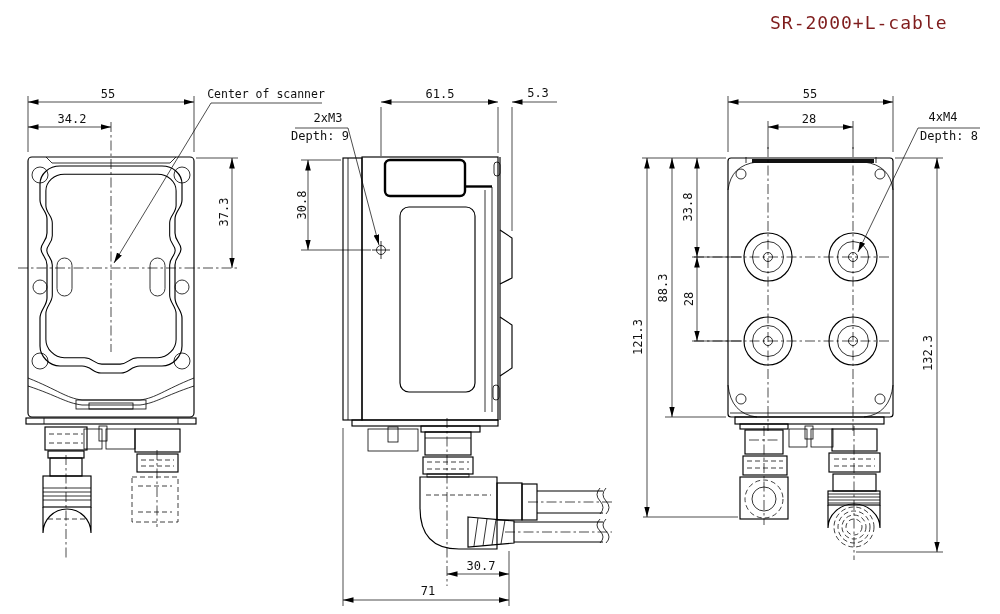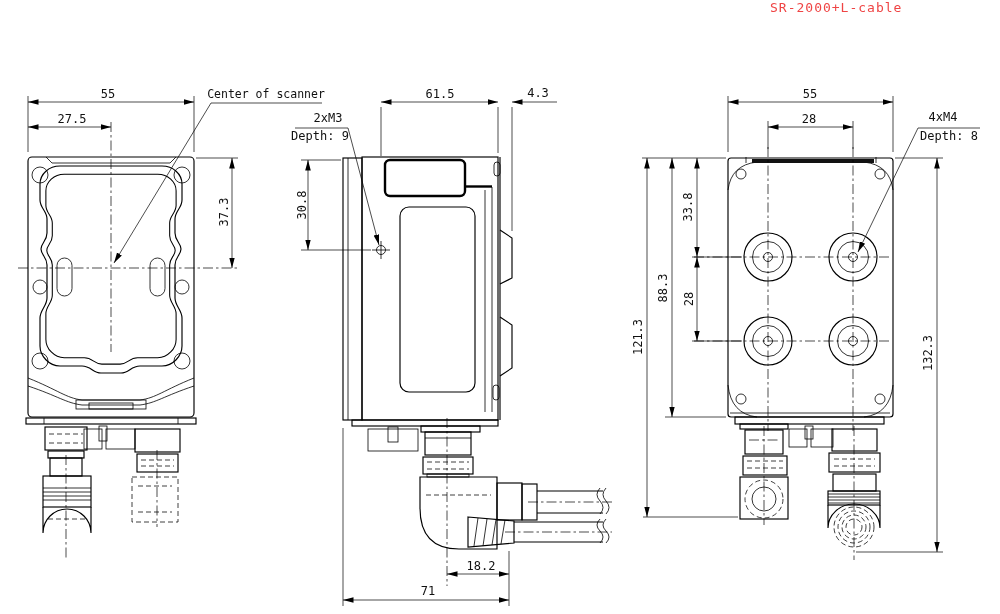--- a/index.html
+++ b/index.html
@@ -1,19 +1,19 @@
 <!DOCTYPE html>
 <html><head>
 <meta charset="utf-8">
 <style>
   html,body{margin:0;padding:0;background:#fff;}
   .sheet{position:relative;width:1000px;height:614px;background:#ffffff;overflow:hidden;
          font-family:"DejaVu Sans Mono",monospace;}
   .sheet svg{position:absolute;left:0;top:0;}
-  .title{position:absolute;left:770px;top:0;font-size:13px;letter-spacing:1px;color:#ef4444;white-space:nowrap;}
+  .title{position:absolute;left:770px;top:12px;font-size:18px;letter-spacing:1px;color:#7f1d1d;white-space:nowrap;}
   .lbl{position:absolute;white-space:nowrap;font-size:12px;color:#111;transform:translate(-50%,-50%);}
   .lbl.v{transform:translate(-50%,-50%) rotate(-90deg);}
   .lbl.small{font-size:11.5px;}
   
   .o{fill:none;stroke:#000;stroke-width:1.15;}
   .t{fill:none;stroke:#000;stroke-width:0.8;}
   .th{fill:none;stroke:#000;stroke-width:2.4;}
   .cl{fill:none;stroke:#000;stroke-width:0.7;stroke-dasharray:10 3 2.5 3;}
   .hd{fill:none;stroke:#000;stroke-width:0.75;stroke-dasharray:5 3;}
   .dim line, .dim path{fill:none;stroke:#000;stroke-width:0.7;}
@@ -214,30 +214,30 @@
     <line x1="697" y1="257" x2="697" y2="341" marker-start="url(#ah)" marker-end="url(#ah)"></line>
     <line x1="895" y1="158" x2="943" y2="158"></line>
     <line x1="856" y1="552" x2="943" y2="552"></line>
     <line x1="937" y1="158" x2="937" y2="552" marker-start="url(#ah)" marker-end="url(#ah)"></line>
   </g>
 </svg>
 
 <div class="title">SR-2000+L-cable</div>
 
 <div class="lbl" style="left:108px;top:94px">55</div>
-<div class="lbl" style="left:72px;top:119px">27.5</div>
+<div class="lbl" style="left:72px;top:119px">34.2</div>
 <div class="lbl v" style="left:224px;top:212px">37.3</div>
 <div class="lbl small" style="left:266px;top:94px">Center of scanner</div>
 
 <div class="lbl" style="left:440px;top:94px">61.5</div>
-<div class="lbl" style="left:538px;top:93px">4.3</div>
+<div class="lbl" style="left:538px;top:93px">5.3</div>
 <div class="lbl" style="left:328px;top:118px">2xM3</div>
 <div class="lbl" style="left:320px;top:136px">Depth: 9</div>
 <div class="lbl v" style="left:302px;top:205px">30.8</div>
-<div class="lbl" style="left:481px;top:566px">18.2</div>
+<div class="lbl" style="left:481px;top:566px">30.7</div>
 <div class="lbl" style="left:428px;top:591px">71</div>
 
 <div class="lbl" style="left:810px;top:94px">55</div>
 <div class="lbl" style="left:809px;top:119px">28</div>
 <div class="lbl" style="left:943px;top:117px">4xM4</div>
 <div class="lbl" style="left:949px;top:136px">Depth: 8</div>
 <div class="lbl v" style="left:688px;top:207px">33.8</div>
 <div class="lbl v" style="left:689px;top:299px">28</div>
 <div class="lbl v" style="left:663px;top:288px">88.3</div>
 <div class="lbl v" style="left:638px;top:337px">121.3</div>

